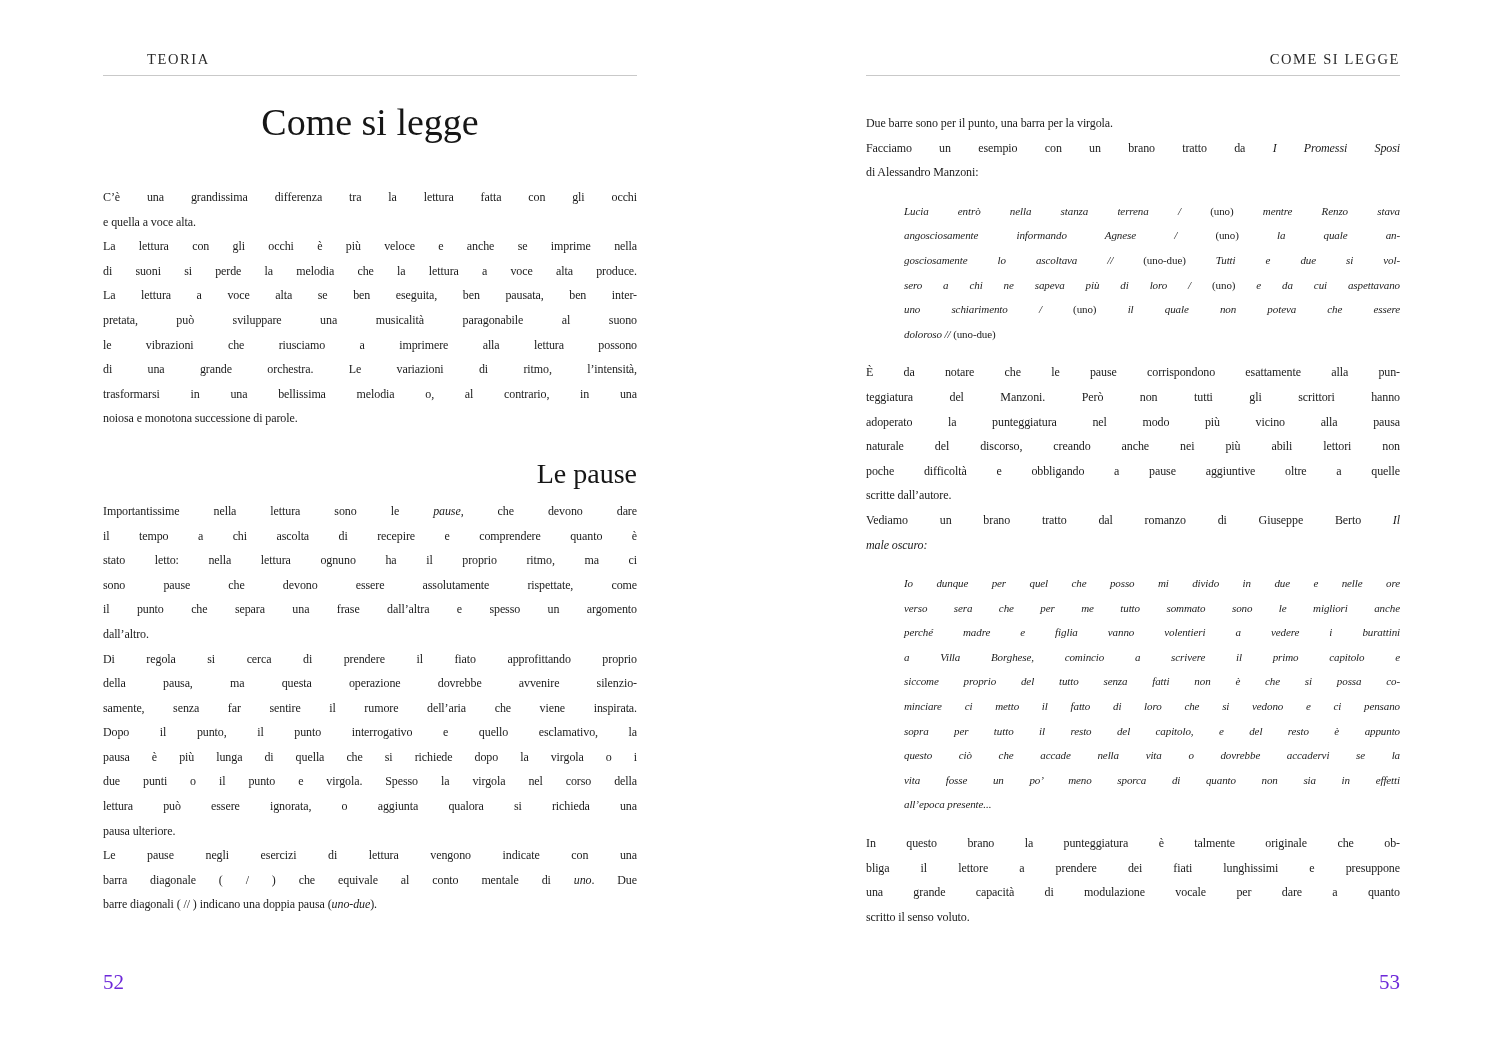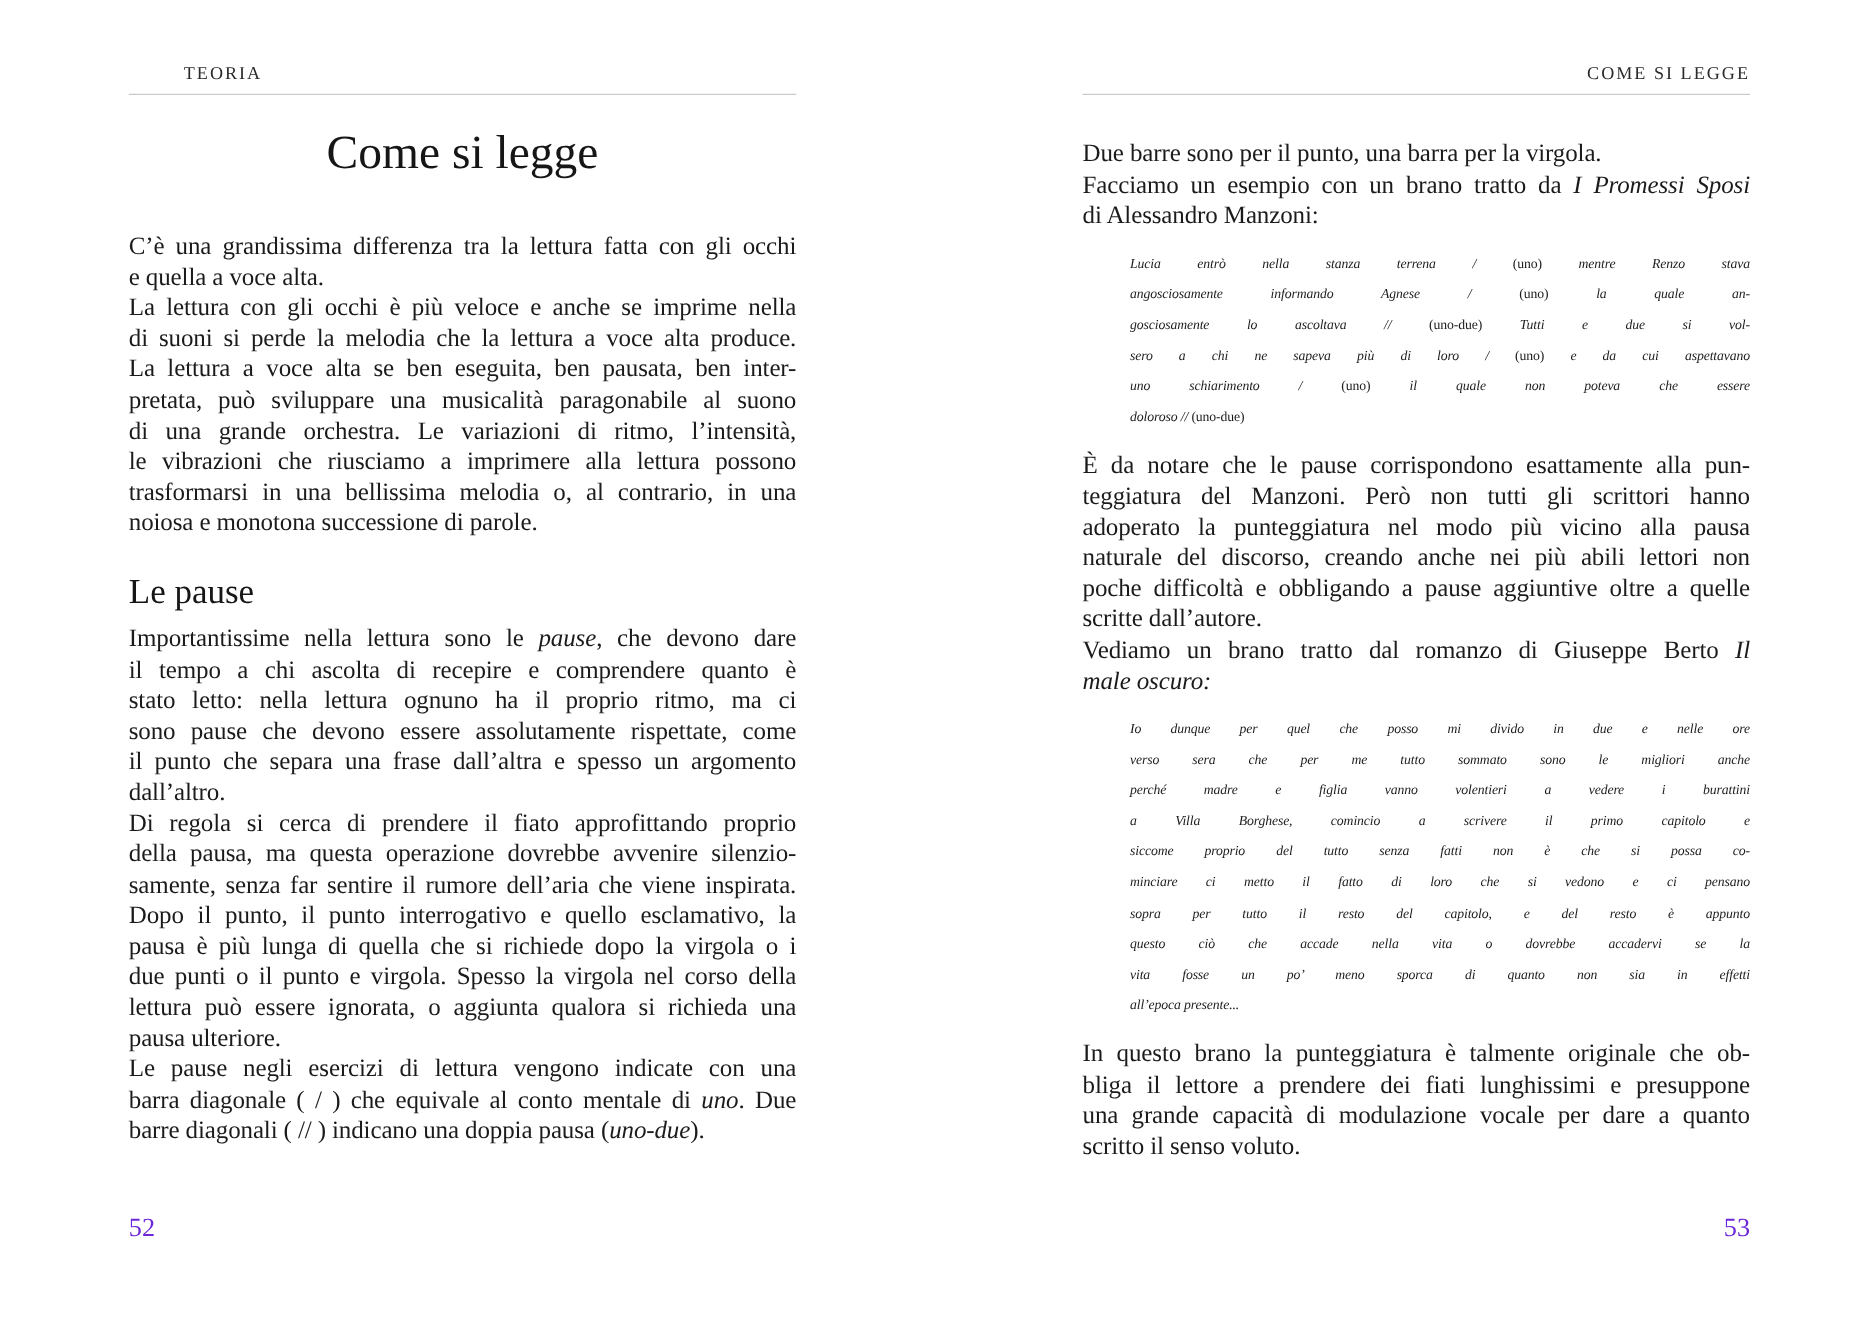--- a/index.html
+++ b/index.html
@@ -18,27 +18,27 @@
   }
   .running-header .label.left{left:0;}
   .running-header .label.right{right:0;}
   .flow{position:absolute;left:0;top:0;width:100%;}
   #right-flow{top:111px;}
   .page-title{
     font-size:38px;line-height:44px;font-weight:400;text-align:center;
     margin:100px 0 41px 0;color:#161616;
   }
   .section-heading{
-    font-size:28px;line-height:36px;font-weight:400;text-align:left;
+    font-size:28px;line-height:36px;font-weight:400;text-align:right;
     margin:25px 0 7px 0;color:#161616;
   }
   .para{margin:0;}
   .quote{margin:14px 0 14px 38px;}
   .line{
-    font-size:20px;line-height:24.6px;letter-spacing:-0.1px;
+    font-size:12px;line-height:24.6px;letter-spacing:-0.1px;
     text-align:justify;text-align-last:justify;
   }
   .line.last{text-align-last:left;}
   .quote .line{font-size:11px;}
   em{font-style:italic;}
   .page-num{position:absolute;top:970px;font-size:21px;color:#6d28d9;}
   .page-num.pn-left{left:0;}
   .page-num.pn-right{right:0;}
 </style>
 </head>
@@ -52,22 +52,22 @@
     <h1 class="page-title">Come si legge</h1>
   <div class="para">
         <div class="line"><span>C’è una grandissima differenza tra la lettura fatta con gli occhi</span></div>
         <div class="line last"><span>e quella a voce alta.</span></div>
       </div>
       <div class="para">
         <div class="line"><span>La lettura con gli occhi è più veloce e anche se imprime nella</span></div>
         <div class="line"><span>di suoni si perde la melodia che la lettura a voce alta produce.</span></div>
         <div class="line"><span>La lettura a voce alta se ben eseguita, ben pausata, ben inter-</span></div>
         <div class="line"><span>pretata, può sviluppare una musicalità paragonabile al suono</span></div>
+        <div class="line"><span>le vibrazioni che riusciamo a imprimere alla lettura possono</span></div>
         <div class="line"><span>di una grande orchestra. Le variazioni di ritmo, l’intensità,</span></div>
-        <div class="line"><span>le vibrazioni che riusciamo a imprimere alla lettura possono</span></div>
         <div class="line"><span>trasformarsi in una bellissima melodia o, al contrario, in una</span></div>
         <div class="line last"><span>noiosa e monotona successione di parole.</span></div>
       </div>
       <div class="section-heading">Le pause</div>
       <div class="para">
         <div class="line"><span>Importantissime nella lettura sono le </span><em>pause</em><span>, che devono dare</span></div>
         <div class="line"><span>il tempo a chi ascolta di recepire e comprendere quanto è</span></div>
         <div class="line"><span>stato letto: nella lettura ognuno ha il proprio ritmo, ma ci</span></div>
         <div class="line"><span>sono pause che devono essere assolutamente rispettate, come</span></div>
         <div class="line"><span>il punto che separa una frase dall’altra e spesso un argomento</span></div>

